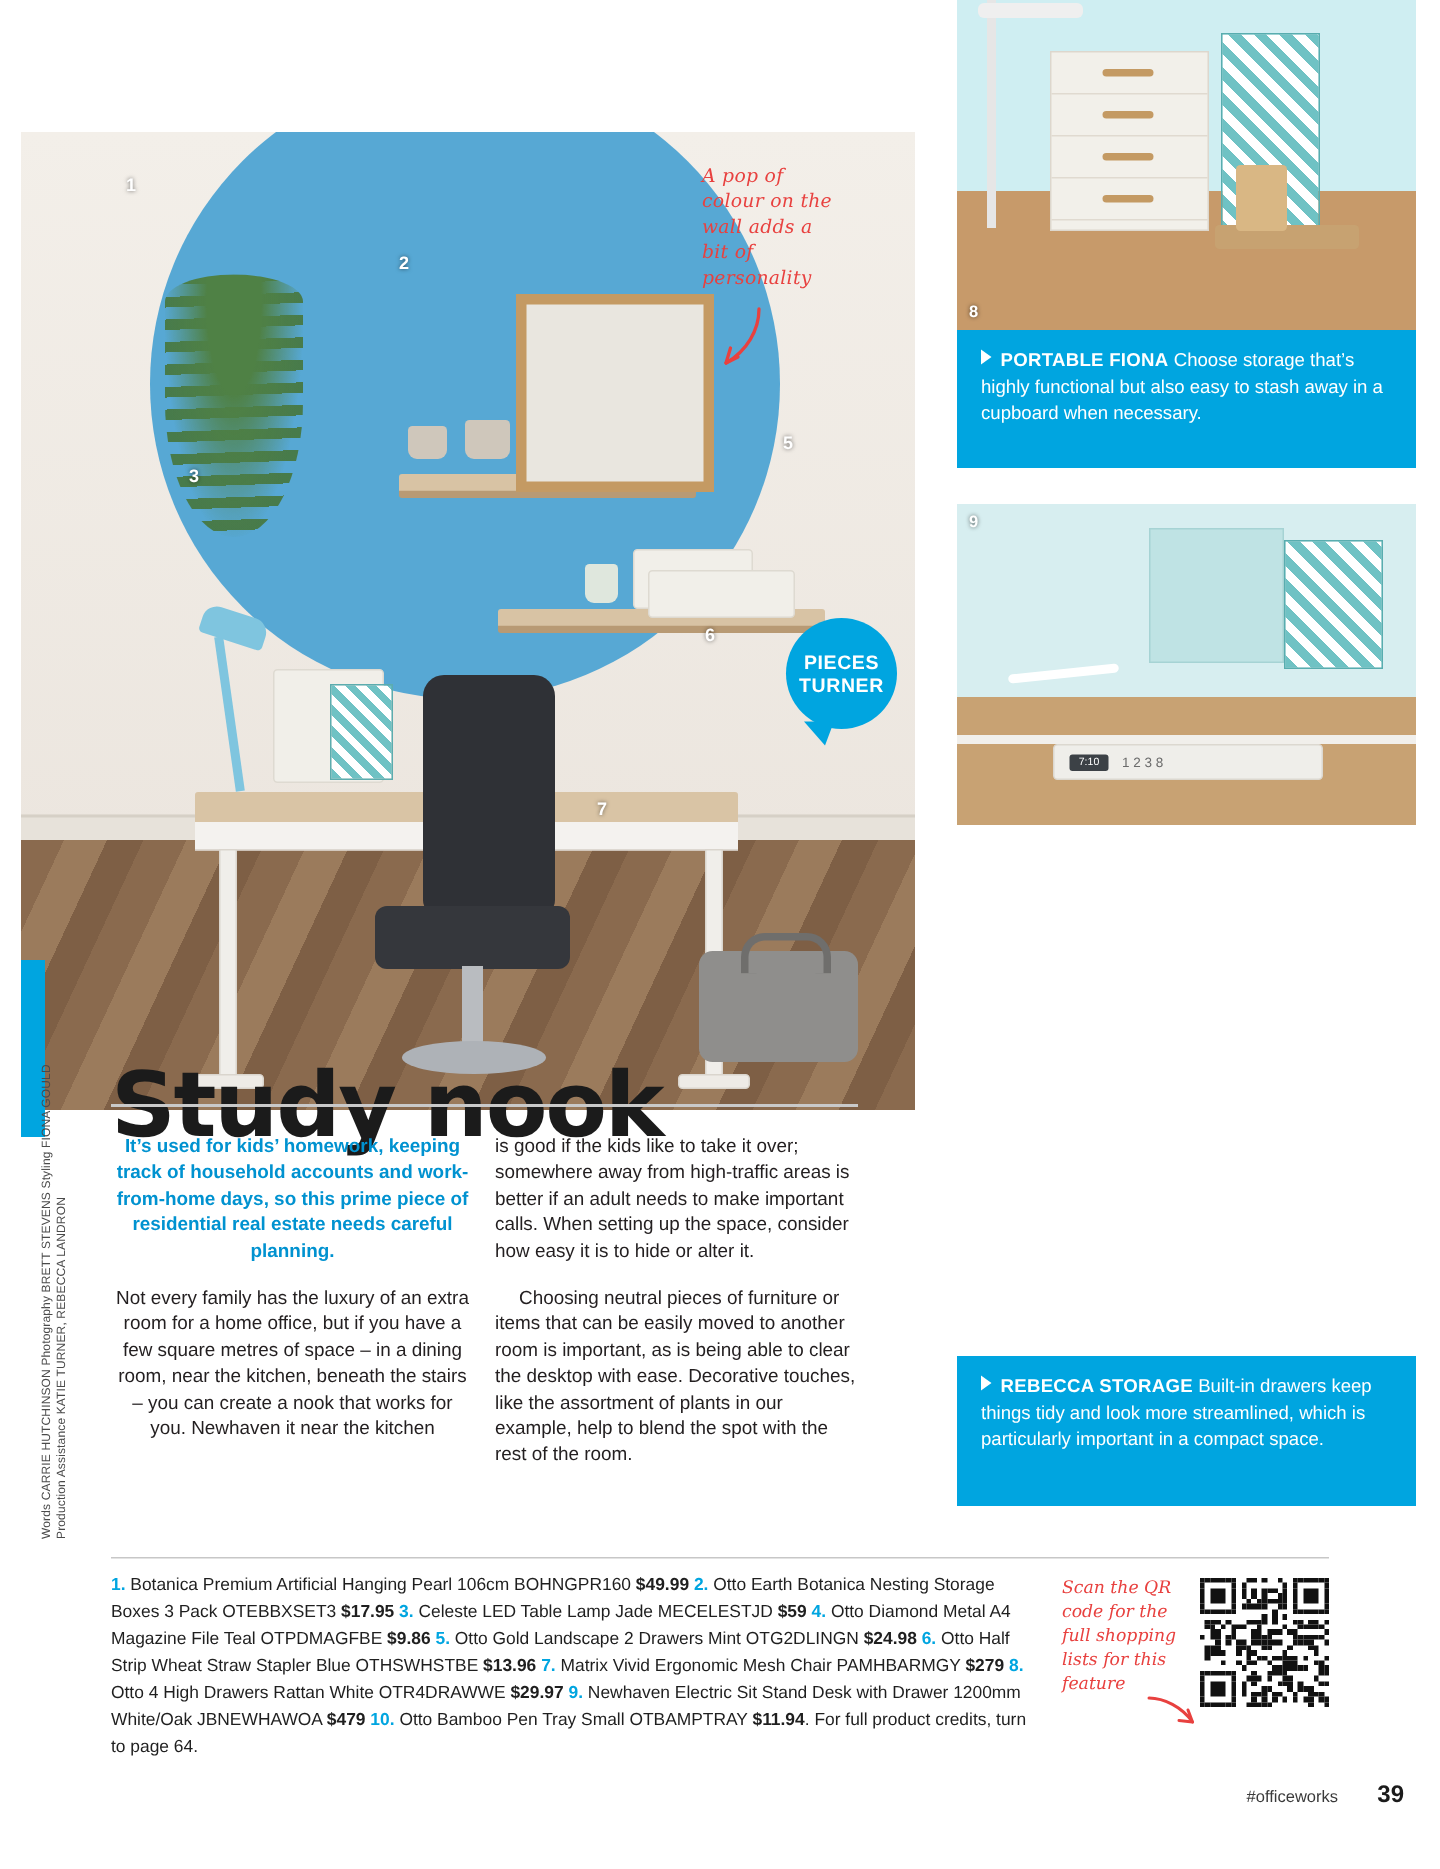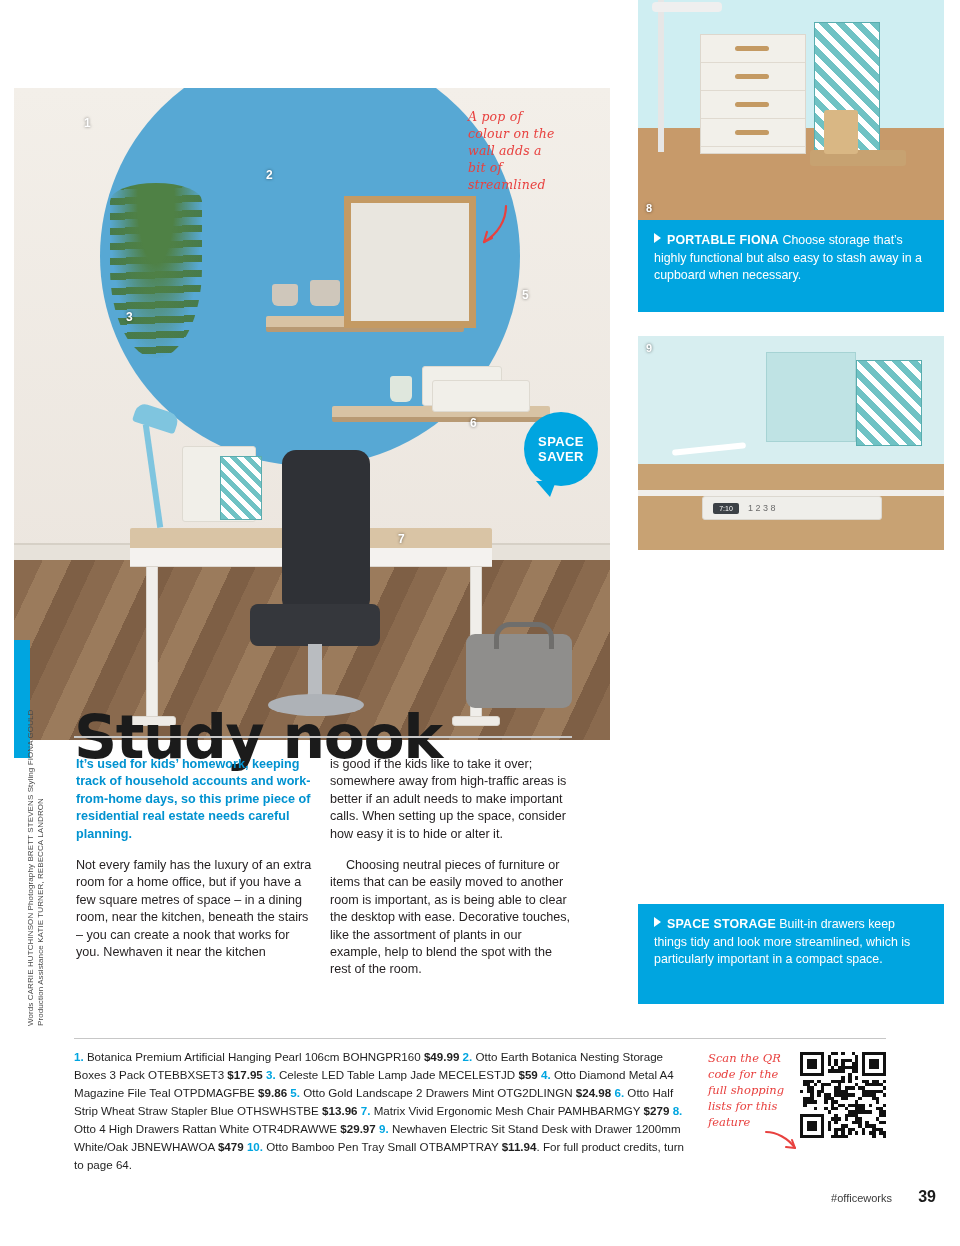--- a/index.html
+++ b/index.html
@@ -291,21 +291,21 @@
     height: 2px;
     background: #c9c9c9;
   }
 
   
   .col {
     position: absolute;
     font-size: 12.6px;
     line-height: 17.4px;
   }
-  .col.left { left: 76px; top: 756px; width: 238px; }
+  .col.left { left: 76px; top: 756px; width: 238px; text-align: center; }
   .col.right { left: 330px; top: 756px; width: 244px; }
   .intro {
     color: #0092d0;
     font-weight: 700;
     margin: 0 0 16px 0;
   }
   .col p { margin: 0 0 14px 0; }
   .col p.indent { text-indent: 16px; }
 
   
@@ -505,29 +505,29 @@
     <div class="bag"></div>
 
     <span class="num" style="left:70px;top:28px;">1</span>
     <span class="num" style="left:252px;top:80px;">2</span>
     <span class="num" style="left:112px;top:222px;">3</span>
     <span class="num" style="left:508px;top:200px;">5</span>
     <span class="num" style="left:456px;top:328px;">6</span>
     <span class="num" style="left:384px;top:444px;">7</span>
   </div>
 
-  <div class="annot">A pop of colour on the wall adds a bit of streamlined</div>
+  <div class="annot">A pop of colour on the wall adds a bit of personality</div>
   <svg class="annot-arrow" viewBox="0 0 38 44">
     <path d="M34 2 C34 16, 26 30, 12 38" fill="none" stroke="#e8413f" stroke-width="2.2" stroke-linecap="round"></path>
     <path d="M12 38 L20 34 M12 38 L15 28" fill="none" stroke="#e8413f" stroke-width="2.2" stroke-linecap="round"></path>
   </svg>
 
   <div class="space-saver">
-    <span>SPACE</span>
-    <span>SAVER</span>
+    <span>PIECES</span>
+    <span>TURNER</span>
   </div>
 
   <div class="edge-bar"></div>
   <h1 class="title">Study nook</h1>
   <div class="title-rule"></div>
 
   <div class="col left">
     <p class="intro">It’s used for kids’ homework, keeping track of household accounts and work-from-home days, so this prime piece of residential real estate needs careful planning.</p>
     <p>Not every family has the luxury of an extra room for a home office, but if you have a few square metres of space – in a dining room, near the kitchen, beneath the stairs – you can create a nook that works for you. Newhaven it near the kitchen</p>
   </div>
@@ -568,21 +568,21 @@
     <div class="pen"></div>
     <div class="deskedge"></div>
     <div class="panel">
       <span class="seg">7:10</span>
       <span>1 2 3 8</span>
     </div>
     <span class="rnum tl">9</span>
   </div>
 
   <div class="rcap" id="cap10">
-    <span class="tri"></span><span class="lead">SPACE STORAGE</span> <span>Built-in drawers keep things tidy and look more streamlined, which is particularly important in a compact space.</span>
+    <span class="tri"></span><span class="lead">REBECCA STORAGE</span> <span>Built-in drawers keep things tidy and look more streamlined, which is particularly important in a compact space.</span>
   </div>
 
   <div class="footer-rule"></div>
   <div class="products" id="product-list"><span class="n">1. </span><span>Botanica Premium Artificial Hanging Pearl 106cm BOHNGPR160 </span><span class="b">$49.99</span> <span class="n">2. </span><span>Otto Earth Botanica Nesting Storage Boxes 3 Pack OTEBBXSET3 </span><span class="b">$17.95</span> <span class="n">3. </span><span>Celeste LED Table Lamp Jade MECELESTJD </span><span class="b">$59</span> <span class="n">4. </span><span>Otto Diamond Metal A4 Magazine File Teal OTPDMAGFBE </span><span class="b">$9.86</span> <span class="n">5. </span><span>Otto Gold Landscape 2 Drawers Mint OTG2DLINGN </span><span class="b">$24.98</span> <span class="n">6. </span><span>Otto Half Strip Wheat Straw Stapler Blue OTHSWHSTBE </span><span class="b">$13.96</span> <span class="n">7. </span><span>Matrix Vivid Ergonomic Mesh Chair PAMHBARMGY </span><span class="b">$279</span> <span class="n">8. </span><span>Otto 4 High Drawers Rattan White OTR4DRAWWE </span><span class="b">$29.97</span> <span class="n">9. </span><span>Newhaven Electric Sit Stand Desk with Drawer 1200mm White/Oak JBNEWHAWOA </span><span class="b">$479</span> <span class="n">10. </span><span>Otto Bamboo Pen Tray Small OTBAMPTRAY </span><span class="b">$11.94</span>. <span>For full product credits, turn to page 64.</span></div>
 
   <div class="qr-note">Scan the QR code for the full shopping lists for this feature</div>
   <svg class="qr-arrow" viewBox="0 0 34 26">
     <path d="M2 4 C12 4, 24 10, 31 20" fill="none" stroke="#e8413f" stroke-width="2" stroke-linecap="round"></path>
     <path d="M31 20 L22 19 M31 20 L28 12" fill="none" stroke="#e8413f" stroke-width="2" stroke-linecap="round"></path>
   </svg>

